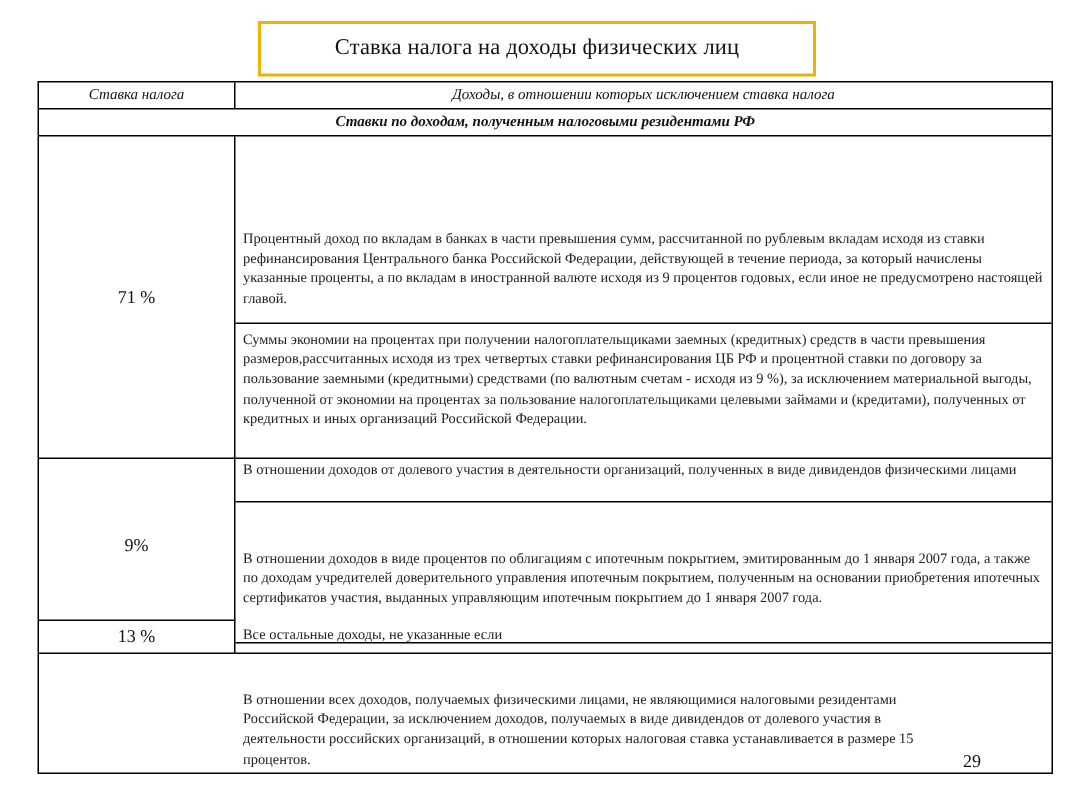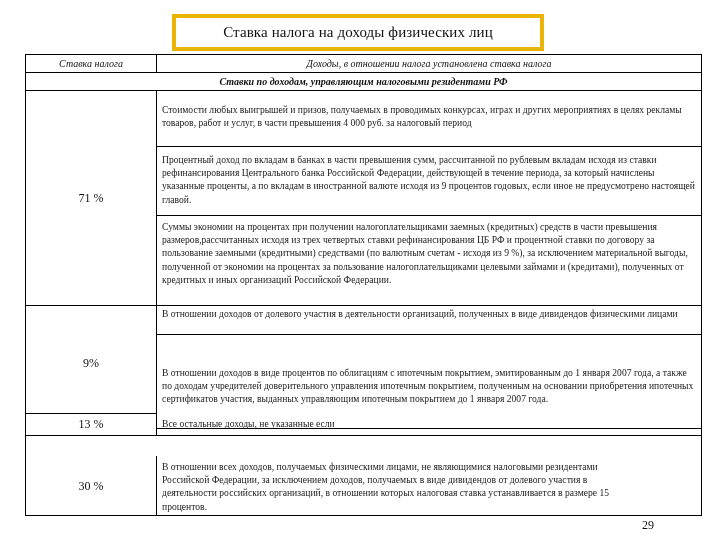--- a/index.html
+++ b/index.html
@@ -2,63 +2,61 @@
 <html><head>
 <meta charset="utf-8">
 <style>
   html, body { margin: 0; padding: 0; }
   body {
     width: 720px; height: 540px; background: #ffffff; position: relative; overflow: hidden;
     font-family: "Liberation Serif", "DejaVu Serif", serif; color: #111111;
   }
   .title-box {
     position: absolute; left: 172px; top: 14px; width: 372px; height: 37px;
-    border: 4px solid #eab308; box-sizing: border-box;
+    border: 2px solid #eab308; box-sizing: border-box;
     display: flex; align-items: center; justify-content: center;
     font-size: 15px; letter-spacing: 0.1px;
   }
   .table {
     position: absolute; left: 25px; top: 54px; width: 677px; height: 462px;
     border: 1px solid #000; box-sizing: border-box;
   }
   .row { position: absolute; left: 0; right: 0; border-bottom: 1px solid #000; box-sizing: border-box; }
   .cell { position: absolute; top: 0; bottom: 0; box-sizing: border-box; font-style: italic; }
   .span-col { left: 0; right: 0; display: flex; align-items: center; justify-content: center; font-size: 10px; font-weight: bold; }
   .hdr-rate { left: 0; width: 131px; border-right: 1px solid #000; display: flex; align-items: center; justify-content: center; font-size: 10px; }
   .hdr-desc { left: 131px; right: 0; display: flex; align-items: center; justify-content: center; font-size: 10px; }
   .rate-merged { position: absolute; left: 0; width: 131px; border-right: 1px solid #000; box-sizing: border-box; display: flex; align-items: center; justify-content: center; font-size: 12px; border-bottom: 1px solid #000; }
   .sub { position: absolute; left: 131px; right: 0; border-bottom: 1px solid #000; box-sizing: border-box; padding: 1px 4px 0 5px; font-size: 9.6px; line-height: 13.2px; color: #222; }
-  .page-num { position: absolute; left: 642px; top: 518px; font-size: 12px; }
+  .page-num { position: absolute; left: 642px; top: 500px; font-size: 12px; }
 </style>
 </head>
 <body>
 
 <div class="title-box">Ставка налога на доходы физических лиц</div>
 
 <div class="table">
 
   <div class="row" style="top:0; height:18px;">
     <div class="cell hdr-rate">Ставка налога</div>
-    <div class="cell hdr-desc">Доходы, в отношении налога установлена ставка налога</div>
+    <div class="cell hdr-desc">Доходы, в отношении которых исключением ставка налога</div>
   </div>
 
   <div class="row" style="top:18px; height:18px;">
-    <div class="cell span-col">Ставки по доходам, управляющим налоговыми резидентами РФ</div>
+    <div class="cell span-col">Ставки по доходам, полученным налоговыми резидентами РФ</div>
   </div>
 
   <div class="rate-merged" style="top:36px; height:215px;">71 %</div>
-  <div class="sub" style="top:36px; height:56px; padding-top:12px;">Стоимости любых выигрышей и призов, получаемых в проводимых конкурсах, играх и других мероприятиях в целях рекламы товаров, работ и услуг, в части превышения 4 000 руб. за налоговый период</div>
   <div class="sub" style="top:92px; height:69px; padding-top:6px;">Процентный доход по вкладам в банках в части превышения сумм, рассчитанной по рублевым вкладам исходя из ставки рефинансирования Центрального банка Российской Федерации, действующей в течение периода, за который начислены указанные проценты, а по вкладам в иностранной валюте исходя из 9 процентов годовых, если иное не предусмотрено настоящей главой.</div>
   <div class="sub" style="top:161px; height:90px; padding-top:4px;">Суммы экономии на процентах при получении налогоплательщиками заемных (кредитных) средств в части превышения размеров,рассчитанных исходя из трех четвертых ставки рефинансирования ЦБ РФ и процентной ставки по договору за пользование заемными (кредитными) средствами (по валютным счетам - исходя из 9 %), за исключением материальной выгоды, полученной от экономии на процентах за пользование налогоплательщиками целевыми займами и (кредитами), полученных от кредитных и иных организаций Российской Федерации.</div>
 
   <div class="rate-merged" style="top:251px; height:108px; align-items:flex-start; padding-top:50px;">9%</div>
   <div class="sub" style="top:240px; height:40px; padding-top:12px;">В отношении доходов от долевого участия в деятельности организаций, полученных в виде дивидендов физическими лицами</div>
   <div class="sub" style="top:306px; height:68px; padding-top:5px;">В отношении доходов в виде процентов по облигациям с ипотечным покрытием, эмитированным до 1 января 2007 года, а также по доходам учредителей доверительного управления ипотечным покрытием, полученным на основании приобретения ипотечных сертификатов участия, выданных управляющим ипотечным покрытием до 1 января 2007 года.</div>
 
   <div class="rate-merged" style="top:359px; height:22px;">13 %</div>
   <div class="sub" style="top:359px; height:22px; padding-top:3px;">Все остальные доходы, не указанные если</div>
 
 
-  <div class="rate-merged" style="top:401px; height:60px; border-bottom:none;">30 %</div>
   <div class="sub" style="top:401px; height:60px; padding-top:4px; padding-right:60px; border-bottom:none;">В отношении всех доходов, получаемых физическими лицами, не являющимися налоговыми резидентами Российской Федерации, за исключением доходов, получаемых в виде дивидендов от долевого участия в деятельности российских организаций, в отношении которых налоговая ставка устанавливается в размере 15 процентов.</div>
 </div>
 
 <div class="page-num">29</div>
 
 </body></html>

